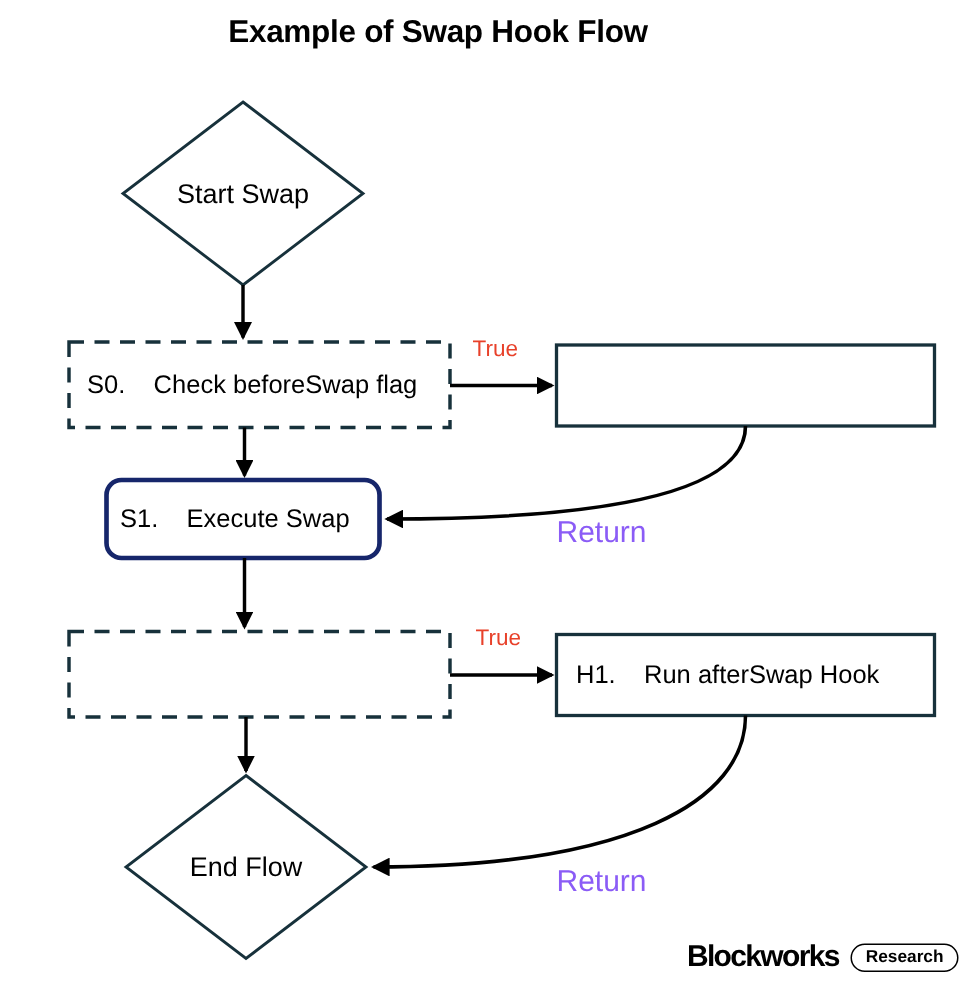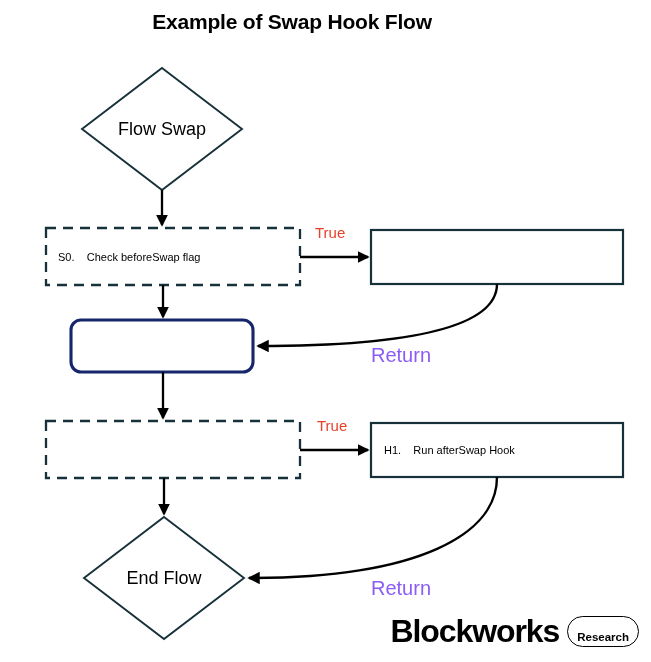--- a/index.html
+++ b/index.html
@@ -44,21 +44,21 @@
     height: 662px;
     overflow: visible;
   }
 
   
   .node-label {
     position: absolute;
     display: flex;
     align-items: center;
     color: #000000;
-    font-size: 11px;
+    font-size: 17px;
     white-space: pre;
     pointer-events: none;
   }
   .node-label.center {
     justify-content: center;
   }
 
   .lbl-start      { left: 84px;  top: 107px; width: 156px; height: 44px; font-size: 18px; }
   .lbl-end        { left: 86px;  top: 556px; width: 156px; height: 44px; font-size: 18px; }
 
@@ -88,30 +88,30 @@
   
   .logo {
     position: absolute;
     right: 12px;
     bottom: 12px;
     display: flex;
     align-items: center;
     gap: 8px;
   }
   .logo-word {
-    font-size: 32px;
+    font-size: 20px;
     font-weight: bold;
     color: #000000;
     letter-spacing: -1.1px;
     font-family: "Liberation Sans", sans-serif;
   }
   .logo-pill {
     border: 1.4px solid #000000;
     border-radius: 999px;
-    padding: 14px 9px 3px 9px;
+    padding: 2px 9px 3px 9px;
     font-size: 11.5px;
     font-weight: bold;
     color: #000000;
     line-height: 1.1;
   }
 </style>
 </head>
 <body>
 
 <div class="canvas">
@@ -149,25 +149,26 @@
 
     <line x1="163" y1="372" x2="163" y2="418" stroke="#000000" stroke-width="2.3" marker-end="url(#arrow)"></line>
 
     <line x1="300" y1="450" x2="368" y2="450" stroke="#000000" stroke-width="2.3" marker-end="url(#arrow)"></line>
 
     <line x1="164" y1="478" x2="164" y2="514" stroke="#000000" stroke-width="2.3" marker-end="url(#arrow)"></line>
 
     <path d="M 497 477 C 497 534 420 578 249 578" fill="none" stroke="#000000" stroke-width="2.4" marker-end="url(#arrow)"></path>
   </svg>
 
-  <div class="node-label center lbl-start">Flow Swap</div>
+  <div class="node-label center lbl-start">Start Swap</div>
 
   <div class="node-label lbl-s0">S0.    Check beforeSwap flag</div>
 
 
+  <div class="node-label lbl-s1">S1.    Execute Swap</div>
 
 
   <div class="node-label lbl-h1">H1.    Run afterSwap Hook</div>
 
   <div class="node-label center lbl-end">End Flow</div>
 
   <div class="edge-label true lbl-true-0">True</div>
 
   <div class="edge-label lbl-return-0">Return</div>
 

